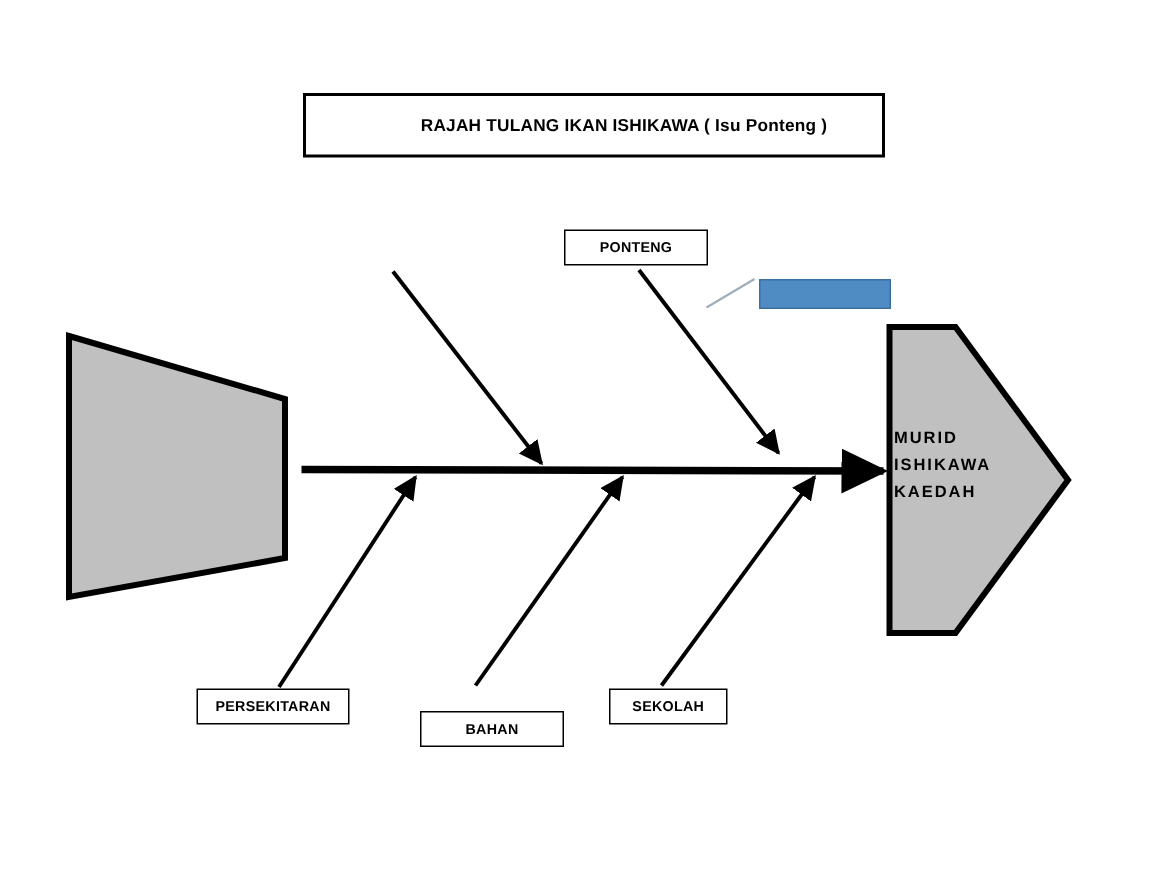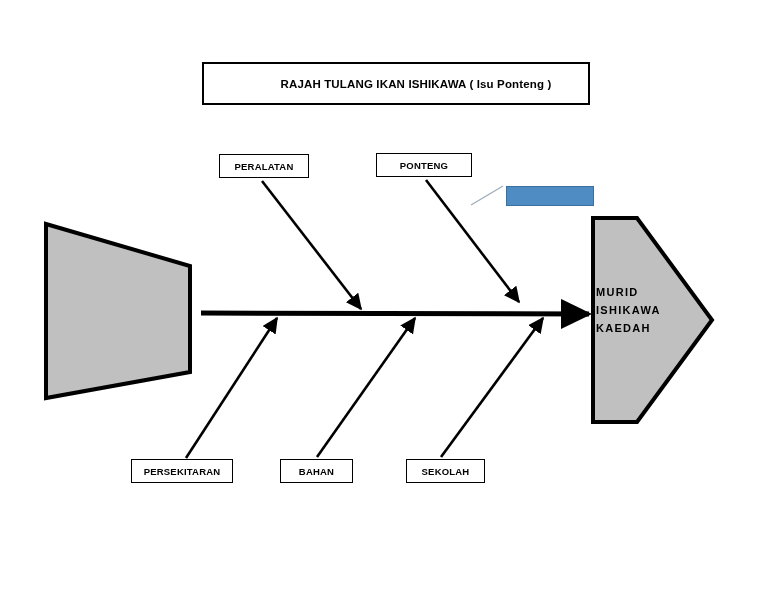--- a/index.html
+++ b/index.html
@@ -48,21 +48,21 @@
     letter-spacing: 0.15px;
     padding-left: 40px;
   }
   .cat-box {
     font-size: 9.5px;
     letter-spacing: 0.2px;
   }
   #cat-peralatan  { left: 219px; top: 154px; width: 90px; height: 24px; }
   #cat-manusia    { left: 376px; top: 153px; width: 96px; height: 24px; }
   #cat-persekitaran { left: 131px; top: 459px; width: 102px; height: 24px; }
-  #cat-bahan      { left: 280px; top: 459px; width: 73px; height: 24px; }
+  #cat-bahan      { left: 280px; top: 474px; width: 96px; height: 24px; }
   #cat-kaedah     { left: 406px; top: 459px; width: 79px; height: 24px; }
 
   #blue-rect {
     position: absolute;
     left: 506px;
     top: 186px;
     width: 88px;
     height: 20px;
     box-sizing: border-box;
     background: #4F8CC4;
@@ -112,23 +112,20 @@
     <line x1="317" y1="457" x2="415" y2="318" stroke="#000000" stroke-width="2.6" marker-end="url(#arrow-bone)"></line>
     <line x1="441" y1="457" x2="543" y2="318" stroke="#000000" stroke-width="2.6" marker-end="url(#arrow-bone)"></line>
 
     <line x1="471" y1="205" x2="503" y2="186" stroke="#9FAEBC" stroke-width="1.4"></line>
   </svg>
 
   <div class="label-box" id="title-box">
     <span>RAJAH TULANG IKAN ISHIKAWA  ( Isu Ponteng )</span>
   </div>
 
-  <div class="label-box cat-box" id="cat-peralatan">
-    <span>PERALATAN</span>
-  </div>
   <div class="label-box cat-box" id="cat-manusia">
     <span>PONTENG</span>
   </div>
 
   <div class="label-box cat-box" id="cat-persekitaran">
     <span>PERSEKITARAN</span>
   </div>
   <div class="label-box cat-box" id="cat-bahan">
     <span>BAHAN</span>
   </div>

